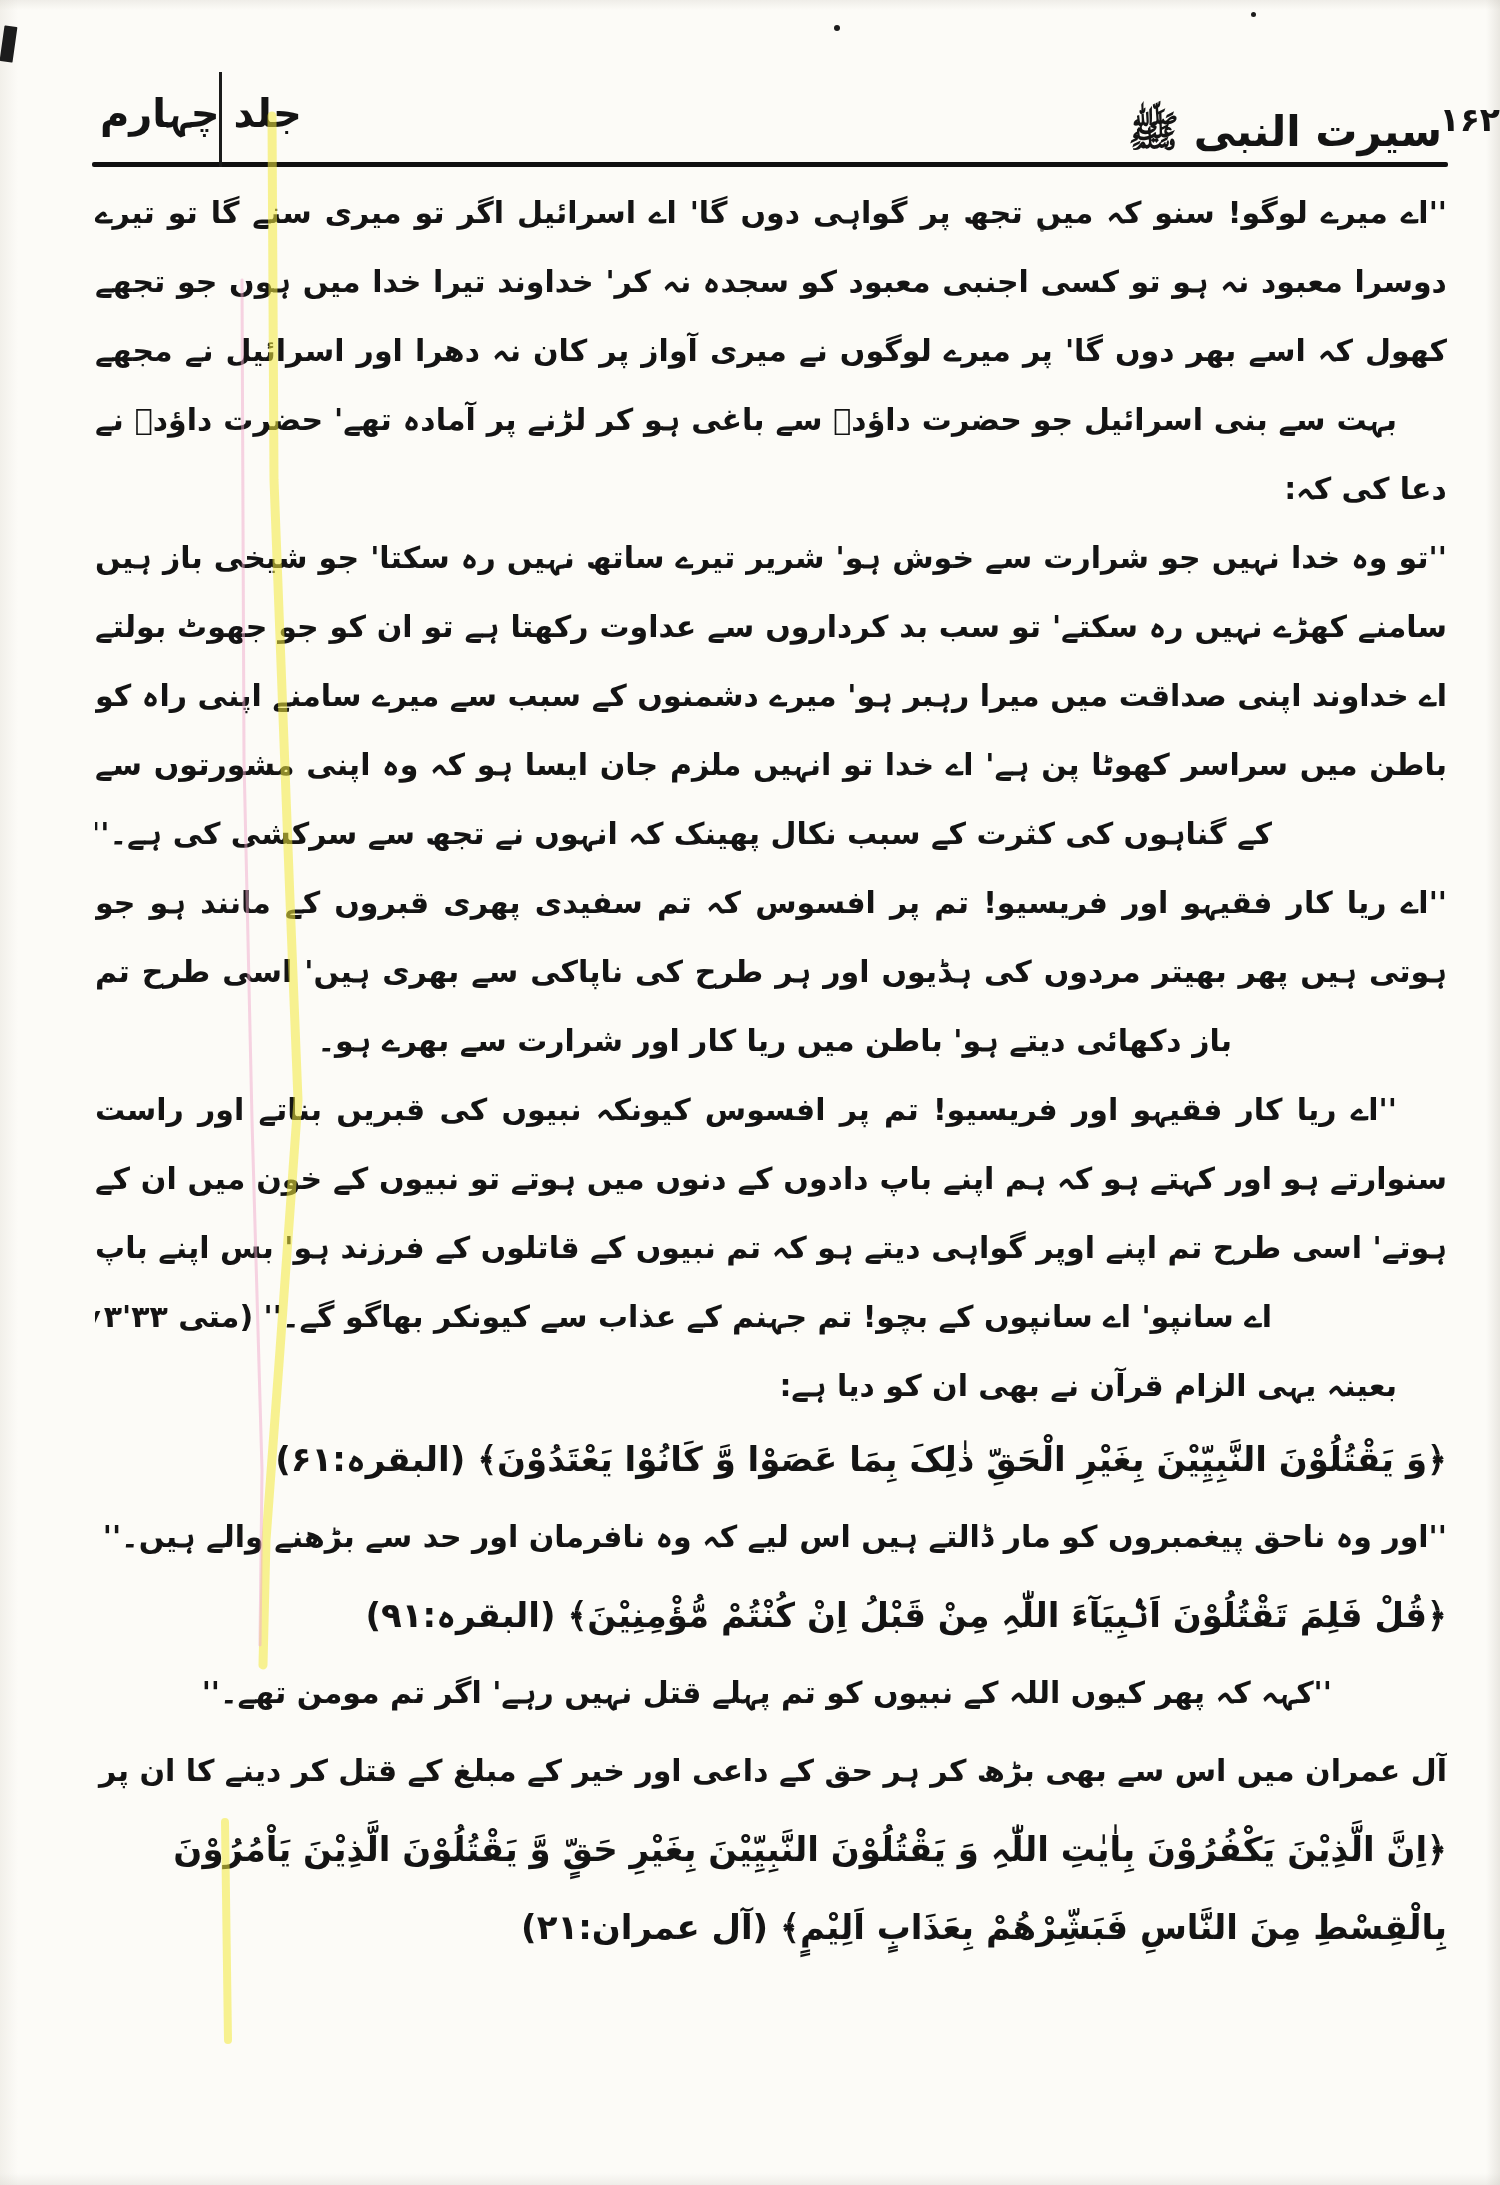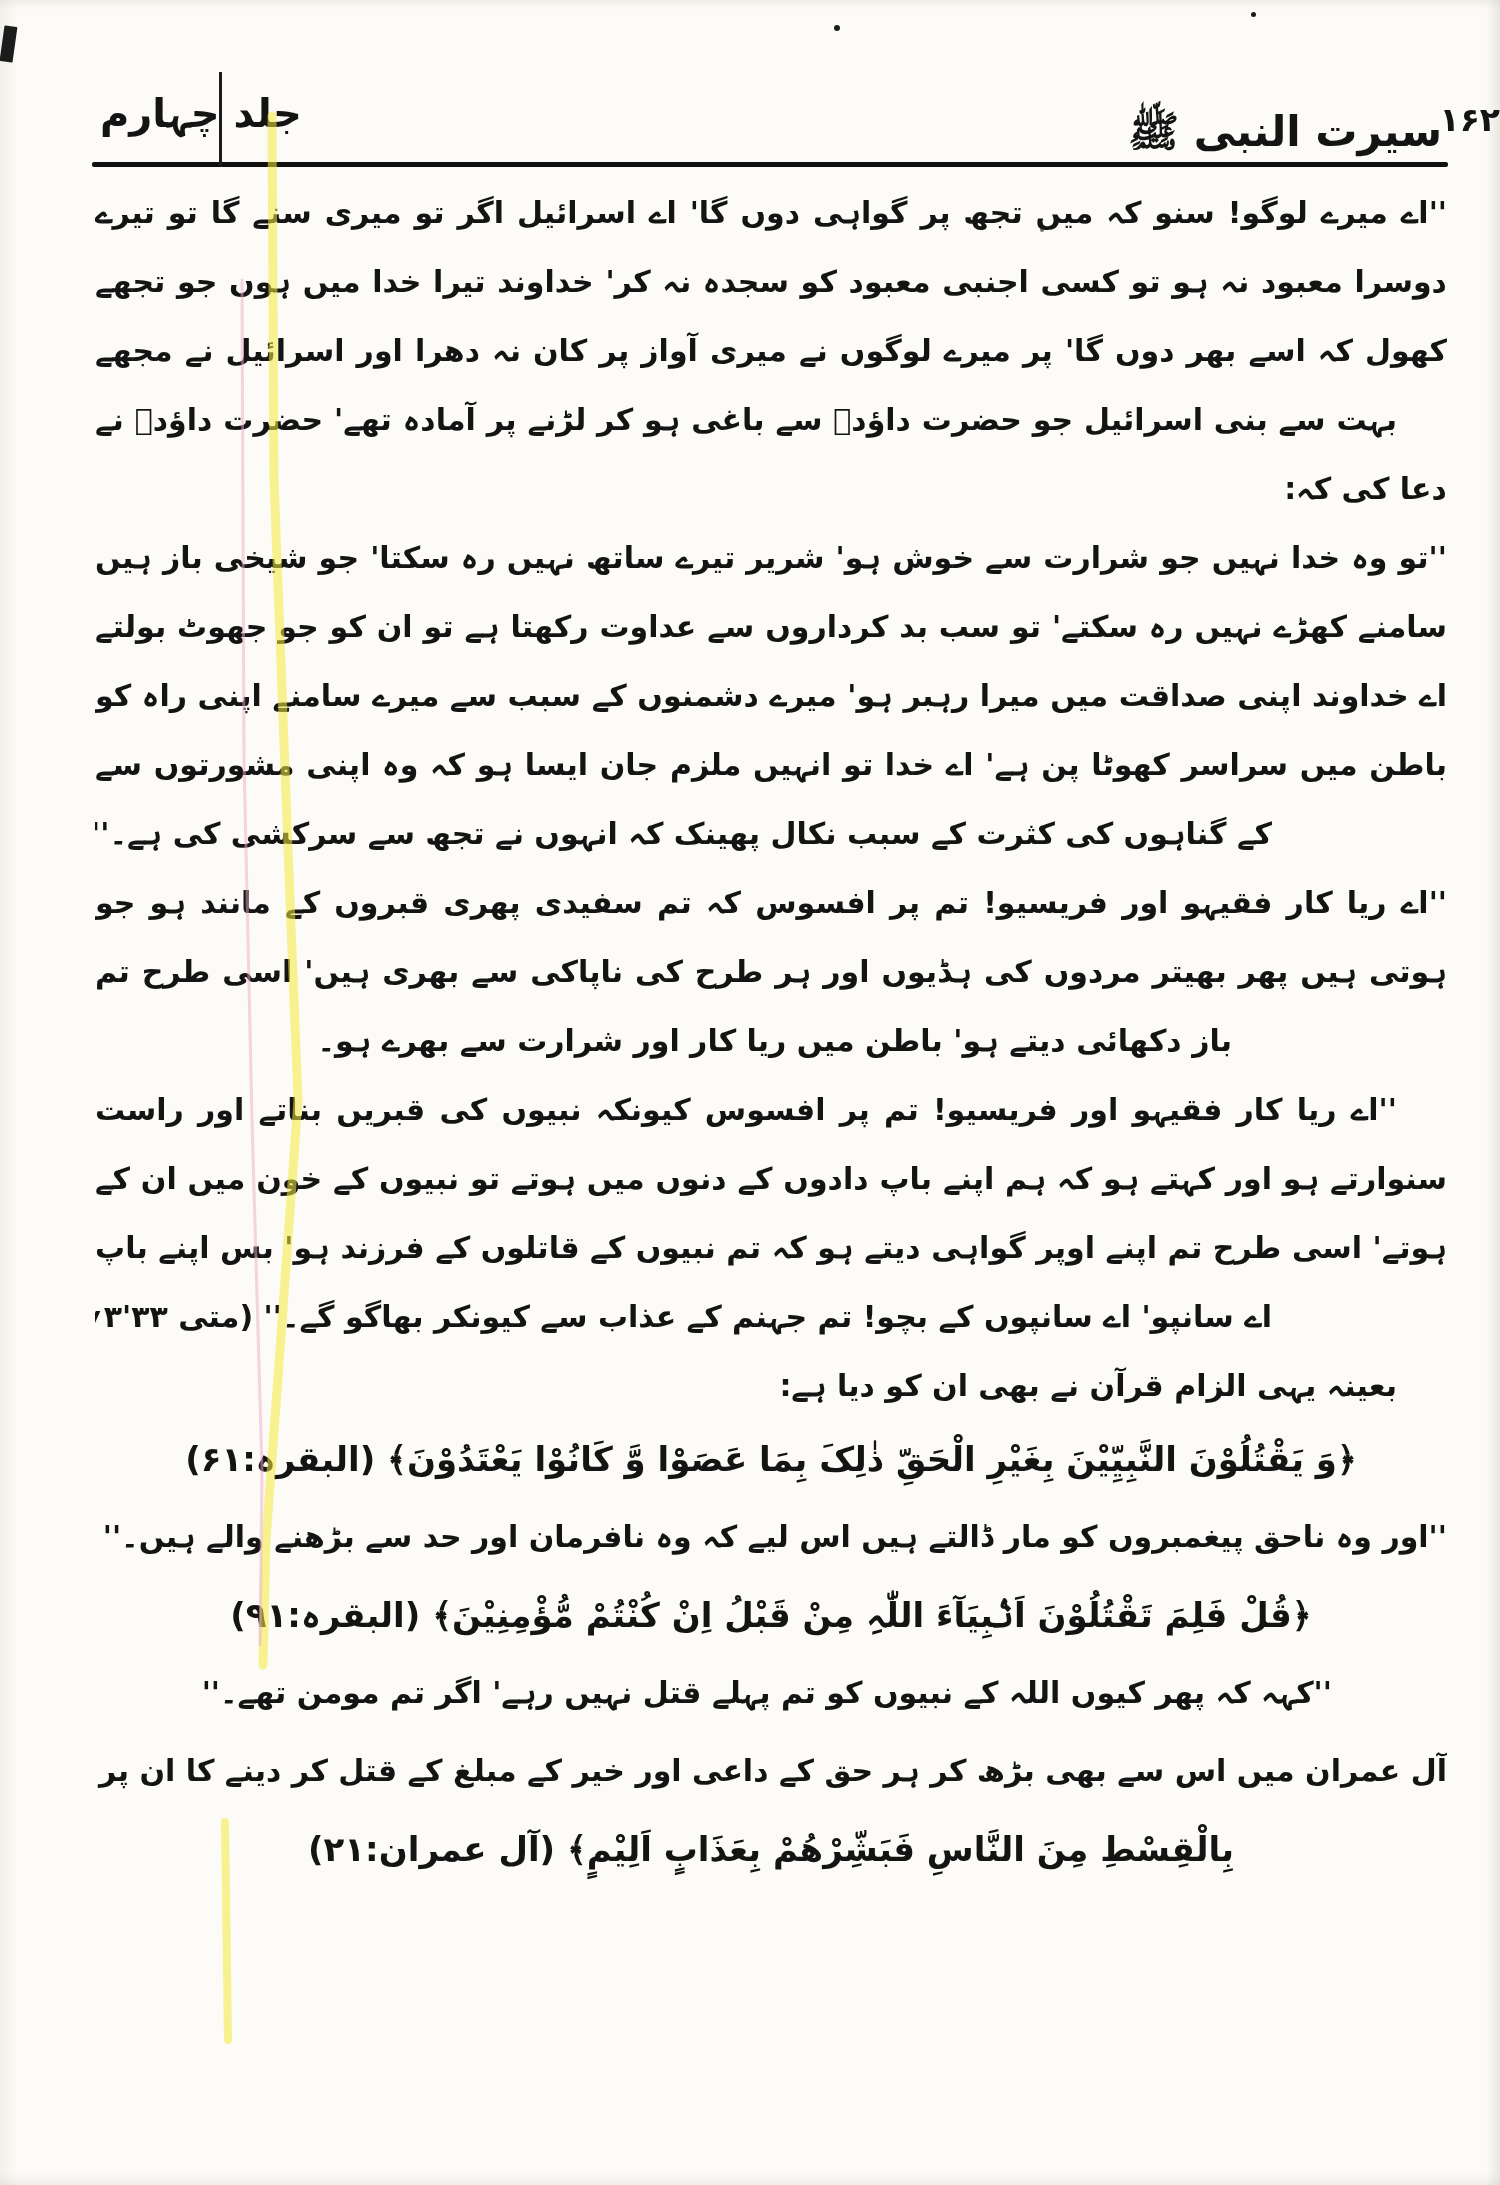--- a/index.html
+++ b/index.html
@@ -30,21 +30,21 @@
   .line{
     height:69px;line-height:69px;font-size:30px;font-weight:600;
     overflow:hidden;white-space:nowrap;direction:rtl;text-align:right;
   }
   .line.j{white-space:normal;text-align:justify;text-align-last:justify;}
   .line.c{text-align:center;}
   .line.ind{padding-right:50px;}
   .line.i115{padding-right:115px;}
   .line.i175{padding-right:175px;}
   .line.i215{padding-right:215px;}
-  .line.v{height:78px;line-height:78px;}
+  .line.v{height:78px;line-height:78px;text-align:right;}
   .line.ar{height:78px;line-height:78px;font-size:34px;font-weight:800;}
   
   .marks{position:absolute;inset:0;pointer-events:none;}
   .speck{position:absolute;background:#1c1c1c;border-radius:1px;}
 </style>
 </head>
 <body style="color: rgb(20, 20, 20); background: rgb(252, 251, 247);">
 
 <div class="paper-shade"></div>
 
@@ -71,20 +71,21 @@
     <div class="line j ind" dir="rtl">''اے ریا کار فقیہو اور فریسیو! تم پر افسوس کیونکہ نبیوں کی قبریں بناتے اور راست بازوں کی گوریں</div>
     <div class="line j" dir="rtl">سنوارتے ہو اور کہتے ہو کہ ہم اپنے باپ دادوں کے دنوں میں ہوتے تو نبیوں کے خون میں ان کے شریک نہ</div>
     <div class="line j" dir="rtl">ہوتے' اسی طرح تم اپنے اوپر گواہی دیتے ہو کہ تم نبیوں کے قاتلوں کے فرزند ہو' بس اپنے باپ دادوں کا پیمانہ بھر دو'</div>
     <div class="line i175" dir="rtl">اے سانپو' اے سانپوں کے بچو! تم جہنم کے عذاب سے کیونکر بھاگو گے۔'' (متی ۳۳'۳؍۲۳)</div>
     <div class="line ind" dir="rtl">بعینہ یہی الزام قرآن نے بھی ان کو دیا ہے:</div>
     <div class="line ar c v" dir="rtl">﴿وَ یَقْتُلُوْنَ النَّبِیِّیْنَ بِغَیْرِ الْحَقِّ ذٰلِکَ بِمَا عَصَوْا وَّ کَانُوْا یَعْتَدُوْنَ﴾ (البقرہ:۶۱)</div>
     <div class="line v" dir="rtl">''اور وہ ناحق پیغمبروں کو مار ڈالتے ہیں اس لیے کہ وہ نافرمان اور حد سے بڑھنے والے ہیں۔''</div>
     <div class="line ar c v" dir="rtl">﴿قُلْ فَلِمَ تَقْتُلُوْنَ اَنْۢبِیَآءَ اللّٰہِ مِنْ قَبْلُ اِنْ کُنْتُمْ مُّؤْمِنِیْنَ﴾ (البقرہ:۹۱)</div>
     <div class="line v i115" dir="rtl">''کہہ کہ پھر کیوں اللہ کے نبیوں کو تم پہلے قتل نہیں رہے' اگر تم مومن تھے۔''</div>
     <div class="line v" dir="rtl">آل عمران میں اس سے بھی بڑھ کر ہر حق کے داعی اور خیر کے مبلغ کے قتل کر دینے کا ان پر بجا الزام ہے۔</div>
+    <div class="line ar c v" dir="rtl">﴿اِنَّ الَّذِیْنَ یَکْفُرُوْنَ بِاٰیٰتِ اللّٰہِ وَ یَقْتُلُوْنَ النَّبِیِّیْنَ بِغَیْرِ حَقٍّ وَّ یَقْتُلُوْنَ الَّذِیْنَ یَاْمُرُوْنَ</div>
     <div class="line ar c v" dir="rtl">بِالْقِسْطِ مِنَ النَّاسِ فَبَشِّرْھُمْ بِعَذَابٍ اَلِیْمٍ﴾ (آل عمران:۲۱)</div>
   </div>
 
 <svg class="marks" width="1500" height="2185" viewBox="0 0 1500 2185">
   <polyline points="272,116 274,480 290,900 298,1100 280,1350 266,1540 263,1665" fill="none" stroke="#f3ea3c" stroke-width="9" stroke-opacity="0.55" stroke-linecap="round"></polyline>
   <polyline points="225,1822 228,2040" fill="none" stroke="#f3ea3c" stroke-width="8" stroke-opacity="0.55" stroke-linecap="round"></polyline>
   <polyline points="242,280 244,760 252,1120 262,1470 260,1645" fill="none" stroke="#f0a9cc" stroke-width="3" stroke-opacity="0.5" stroke-linecap="round"></polyline>
 </svg>
 <div class="speck" style="left:2px;top:26px;width:13px;height:36px;transform:rotate(8deg);"></div>
 <div class="speck" style="left:834px;top:25px;width:6px;height:6px;border-radius:50%;"></div>

